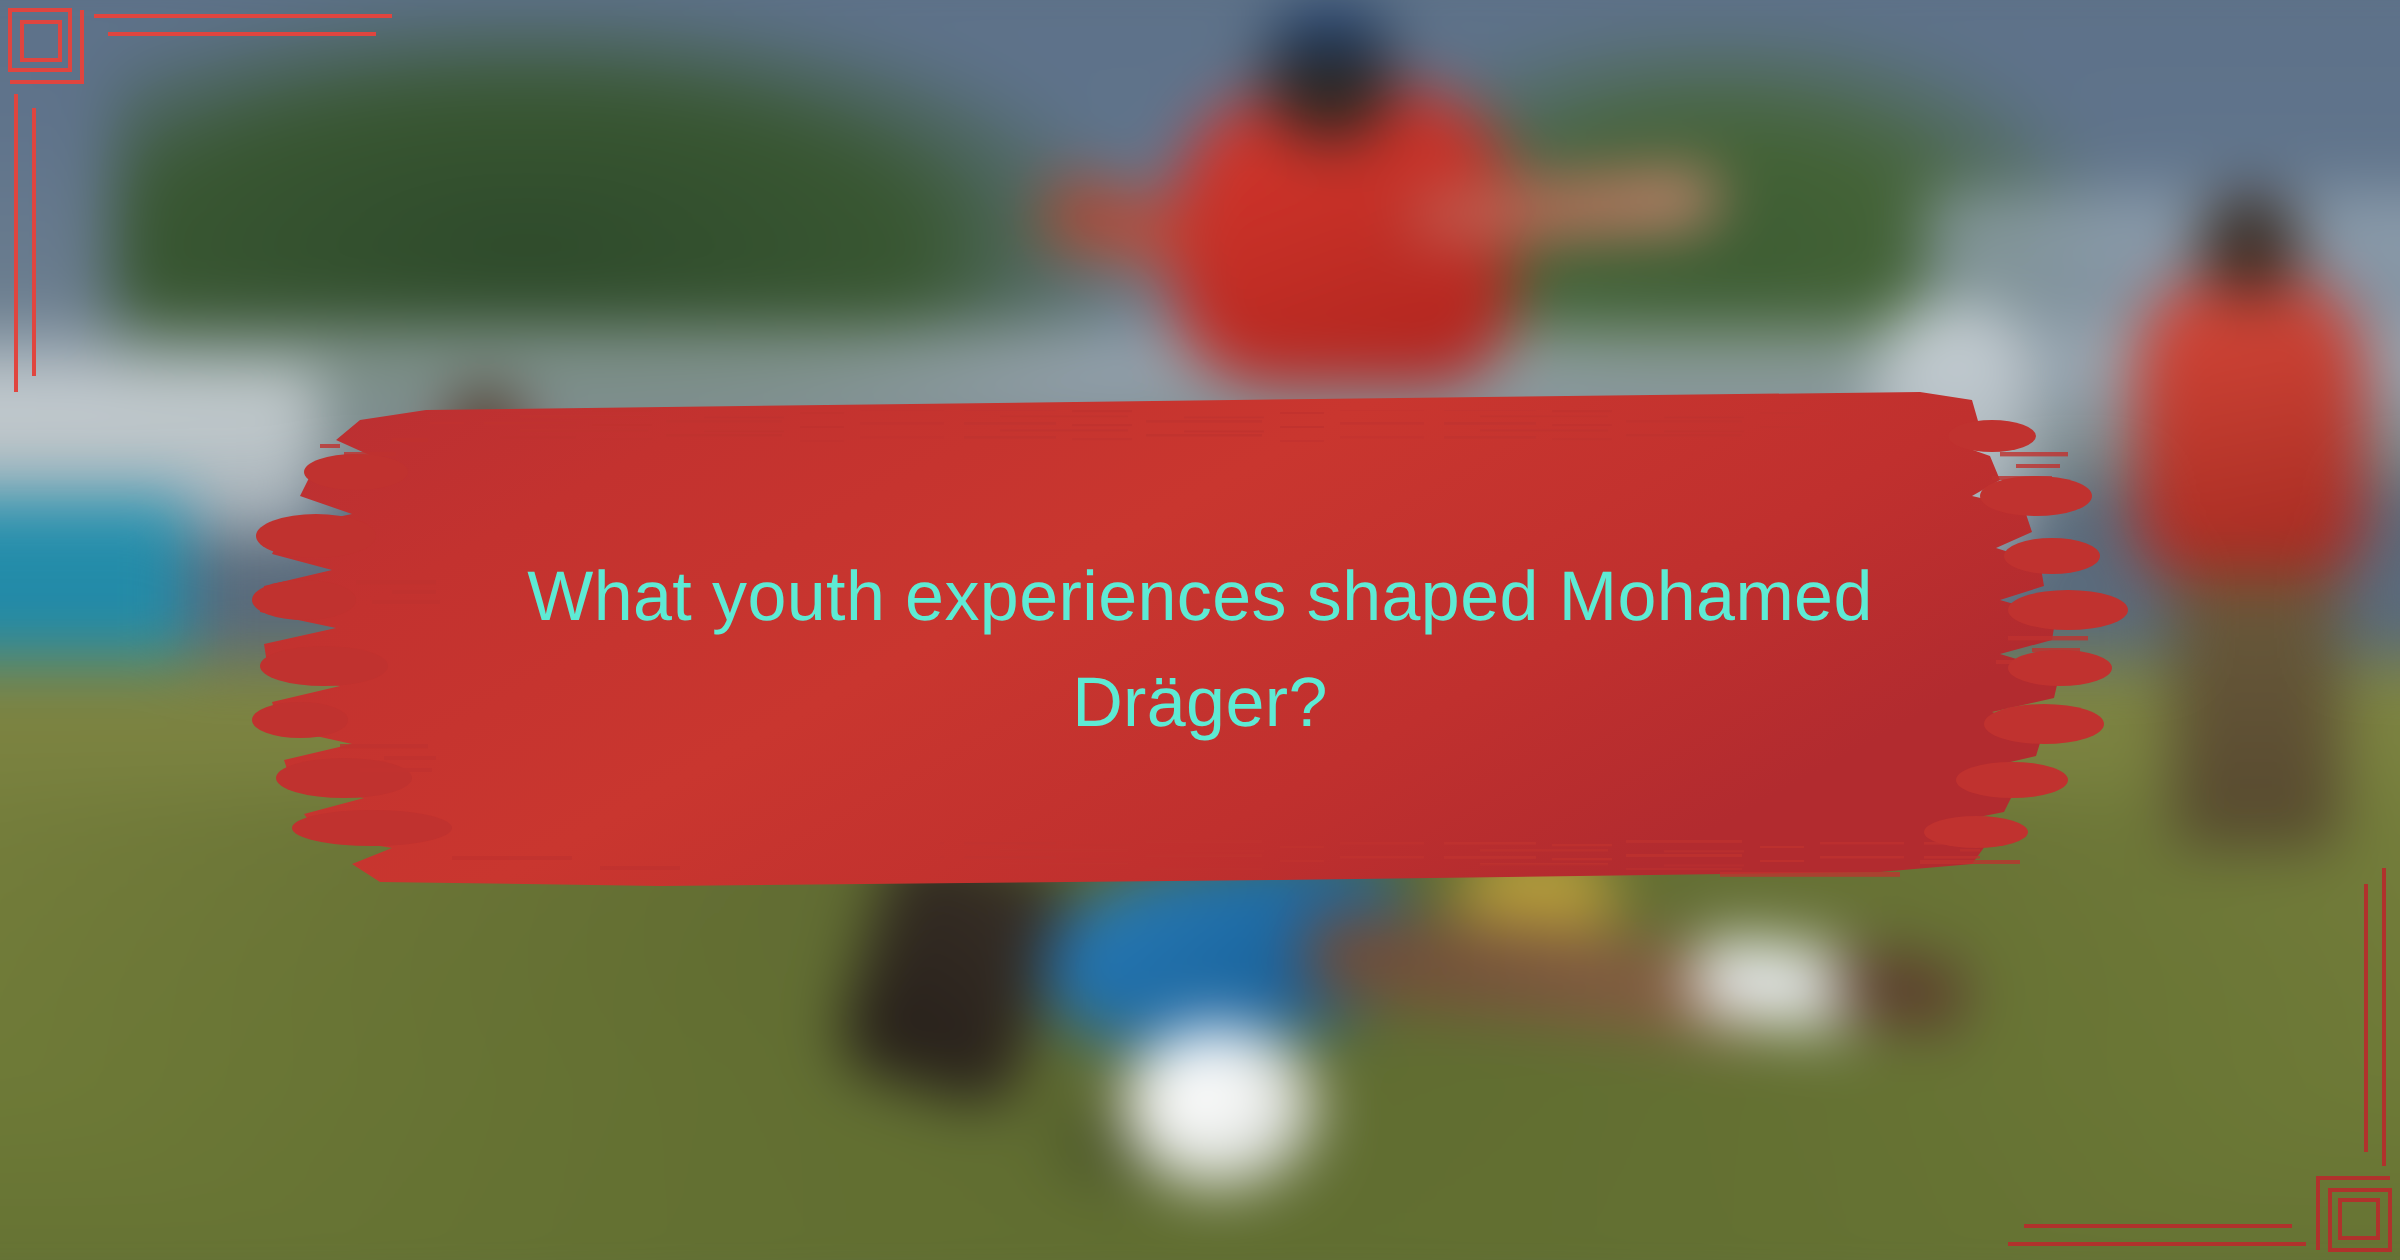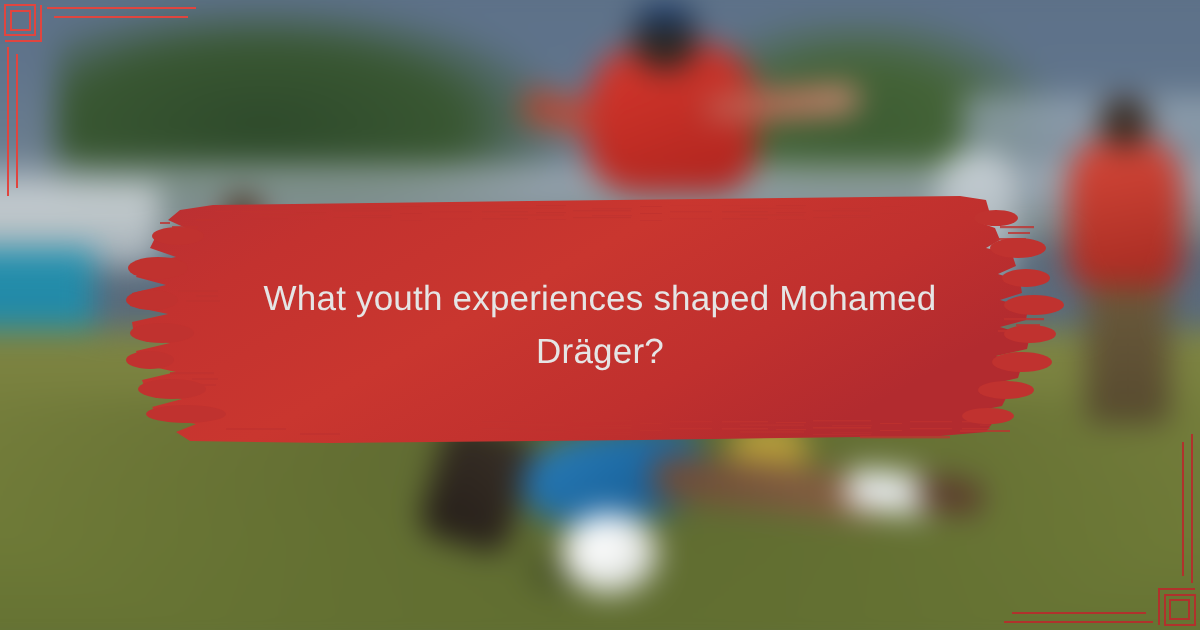--- a/index.html
+++ b/index.html
@@ -175,21 +175,21 @@
     pointer-events:none;
   }
   .brush-svg { display:block; width:1200px; height:630px; }
 
   
   .title {
     position:absolute;
     left:206px;  top:272px;
     width:788px;
     text-align:center;
-    color:#e5e5e5;
+    color:#5eead4;
     font-family:"Liberation Sans", sans-serif;
     font-size:35px;
     font-weight:400;
     line-height:53px;
     letter-spacing:.2px;
     text-rendering:geometricPrecision;
   }
 
   
   .corner { position:absolute; width:200px; height:200px; }

